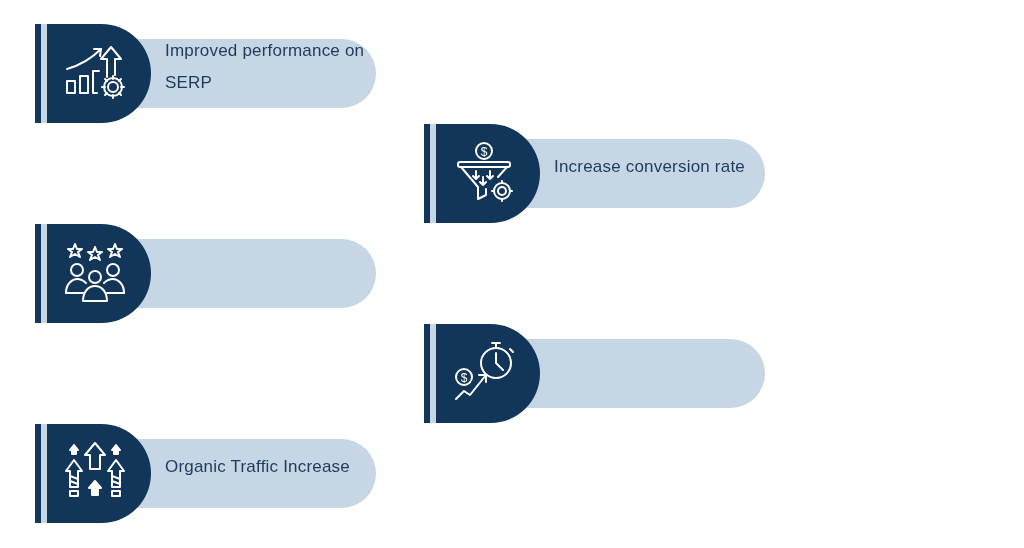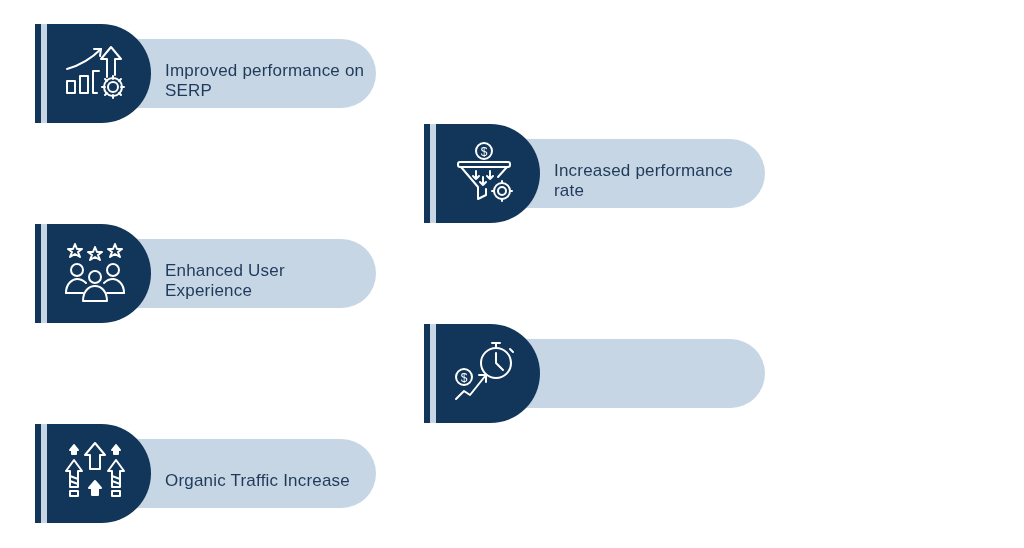--- a/index.html
+++ b/index.html
@@ -15,23 +15,23 @@
   .badge {
     position: absolute; left: 0; top: 0; width: 116px; height: 99px;
     background: #12355a; border-radius: 0 50px 50px 0;
   }
   .stripe {
     position: absolute; left: 6px; top: 0; width: 6px; height: 99px; background: #c6d6e4;
   }
   .icon { position: absolute; left: 28px; top: 17px; width: 68px; height: 64px; }
   .icon svg { width: 100%; height: 100%; }
   .label {
-    position: absolute; left: 130px; top: 15px; height: 84px; width: 205px;
+    position: absolute; left: 130px; top: 1px; height: 84px; width: 205px;
     display: flex; align-items: center;
-    color: #1f3a5a; font-size: 17px; line-height: 20px; letter-spacing: 0.2px;
+    color: #1f3a5a; font-size: 17px; line-height: 32px; letter-spacing: 0.2px;
   }
 </style>
 </head>
 <body>
 
 <div class="card" style="left:35px; top:24px;">
   <div class="pill"></div>
   <div class="badge">
     <div class="stripe"></div>
     <div class="icon">
@@ -64,21 +64,21 @@
         <path d="M55 26 L46 36"></path>
         <path d="M24 30 L24 38 M21 35 L24 38 L27 35"></path>
         <path d="M38 30 L38 38 M35 35 L38 38 L41 35"></path>
         <path d="M31 36 L31 44 M28 41 L31 44 L34 41"></path>
         <circle cx="50" cy="50" r="4"></circle>
           <circle cx="50" cy="50" r="8"></circle>
         <path d="M50 40 L50 42 M50 58 L50 60 M40 50 L42 50 M58 50 L60 50"></path>
       </svg>
     </div>
   </div>
-  <div class="label">Increased performance rate</div>
+  <div class="label">Increase conversion rate</div>
 </div>
 
 <div class="card" style="left:35px; top:224px;">
   <div class="pill"></div>
   <div class="badge">
     <div class="stripe"></div>
     <div class="icon">
       <svg viewBox="0 0 68 64" fill="none" stroke="#ffffff" stroke-width="2" stroke-linecap="round" stroke-linejoin="round">
         <path d="M12 3 L14 8 L19 8 L15 11 L17 16 L12 13 L7 16 L9 11 L5 8 L10 8 Z"></path>
         <path d="M32 6 L34 11 L39 11 L35 14 L37 19 L32 16 L27 19 L29 14 L25 11 L30 11 Z"></path>
@@ -87,21 +87,20 @@
           <circle cx="50" cy="29" r="6"></circle>
           <circle cx="32" cy="36" r="6"></circle>
         <path d="M3 52 C3 42 10 38 14 38 C18 38 21 40 23 42"></path>
         <path d="M61 52 C61 42 54 38 50 38 C46 38 43 40 41 42"></path>
         <path d="M3 52 L20 52"></path>
           <path d="M44 52 L61 52"></path>
         <path d="M20 60 C20 50 26 45 32 45 C38 45 44 50 44 60 Z"></path>
       </svg>
     </div>
   </div>
-  <div class="label">Enhanced User Experience</div>
 </div>
 
 <div class="card" style="left:424px; top:324px;">
   <div class="pill"></div>
   <div class="badge">
     <div class="stripe"></div>
     <div class="icon">
       <svg viewBox="0 0 68 64" fill="none" stroke="#ffffff" stroke-width="2" stroke-linecap="round" stroke-linejoin="round">
         <circle cx="44" cy="22" r="15"></circle>
         <path d="M40 2 L48 2 M44 2 L44 7"></path>

